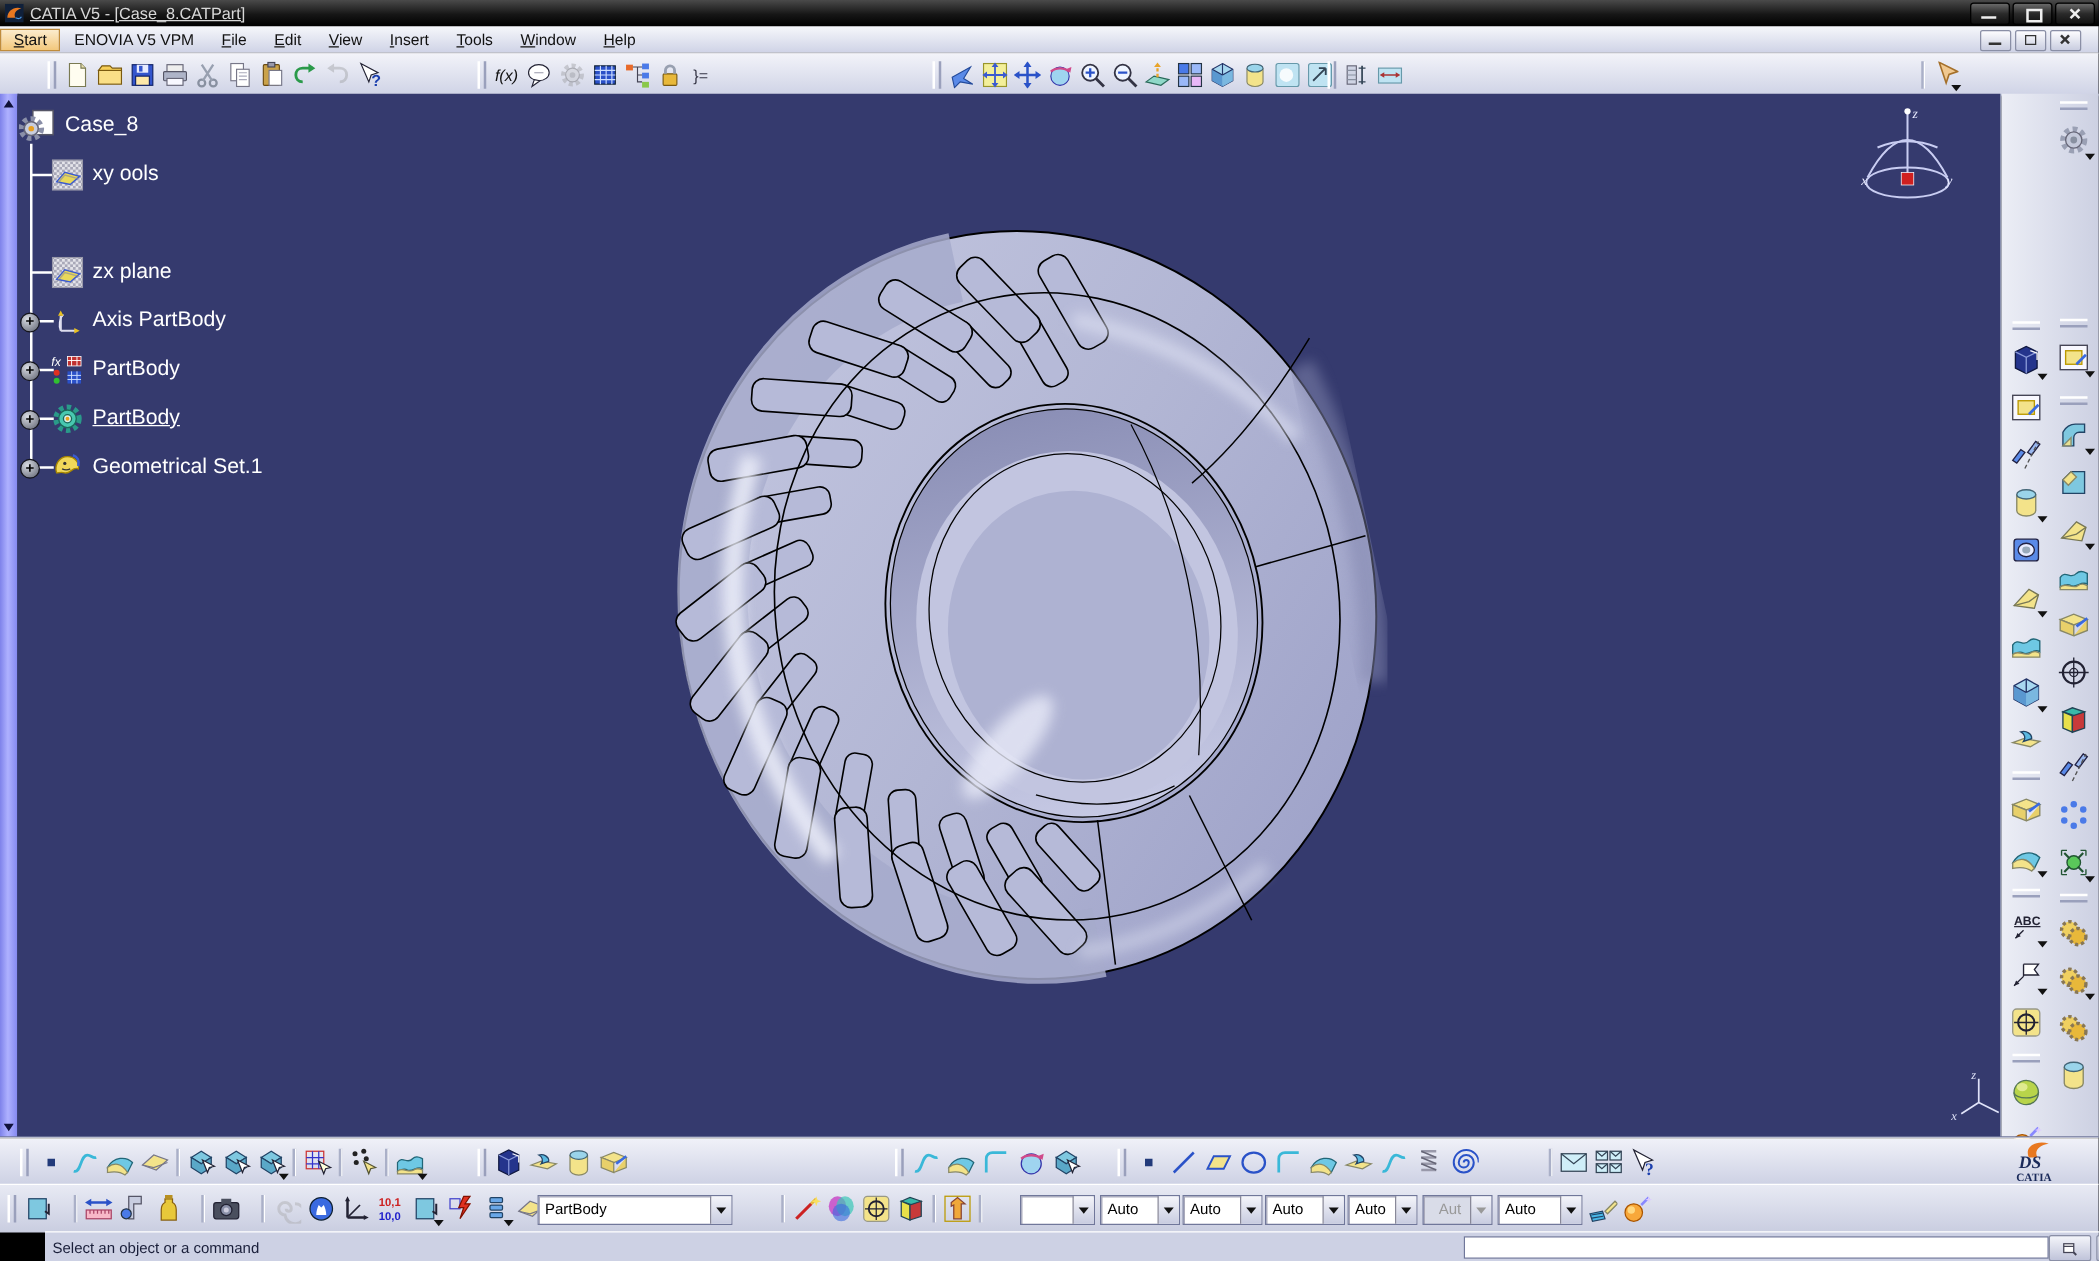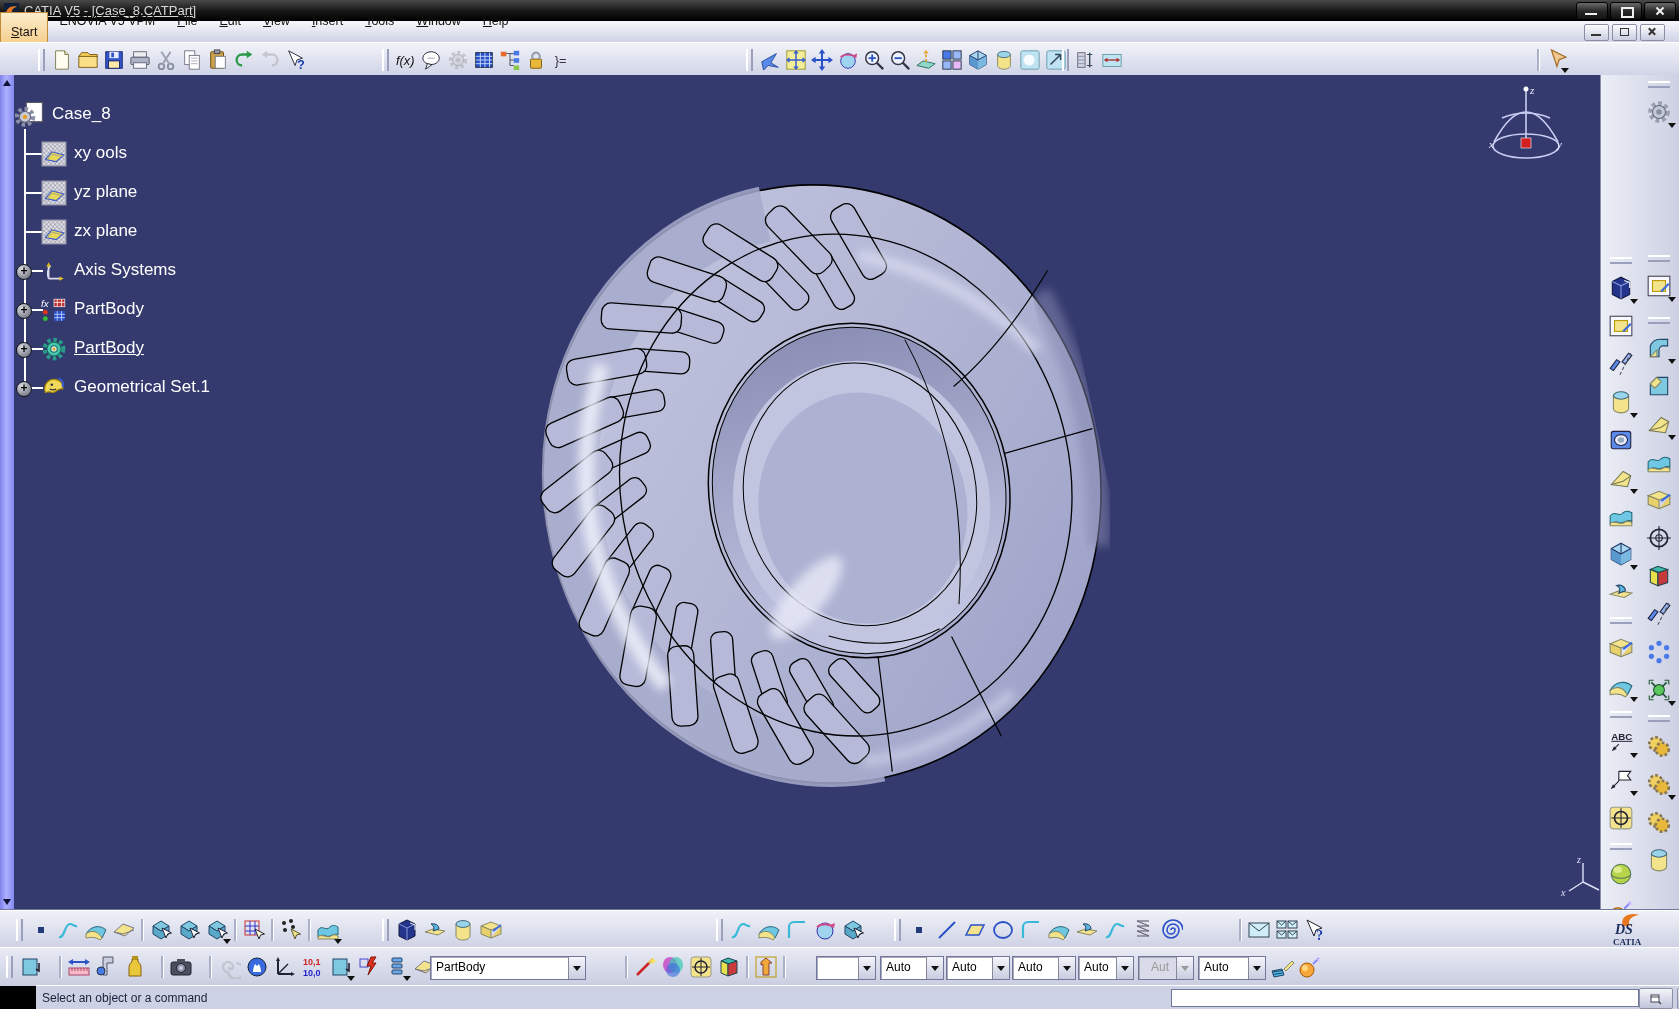--- a/index.html
+++ b/index.html
@@ -16,21 +16,21 @@
   .wb i{position:absolute;background:#eee;}
   .wb.min i{left:8px;top:10px;width:12px;height:2px;}
   .wb.res i{left:10px;top:4px;width:9px;height:7px;background:none;border:2px solid #eee;}
   .wb.cls i{left:14px;top:3px;width:2px;height:10px;transform:rotate(45deg);}
   .wb.cls i+i{transform:rotate(-45deg);}
   
   .menubar{position:absolute;left:0;top:21px;width:1679px;height:21px;
     background:linear-gradient(#f6f7fb,#cfd3e6);border-bottom:1px solid #9aa0bc;
     display:flex;align-items:center;font-size:12.5px;color:#111;}
   .mi{padding:2px 11px;cursor:default;white-space:nowrap;}
-  .mi.active{background:linear-gradient(#fceccd,#f3c87c);border:1px solid #c08c3c;padding:12px 10px;}
+  .mi.active{background:linear-gradient(#fceccd,#f3c87c);border:1px solid #c08c3c;padding:1px 10px;}
   .mdibtns{position:absolute;right:14px;top:3px;display:flex;gap:3px;}
   .mdib{width:23px;height:15px;border:1px solid #8a8fa6;border-radius:2px;
     background:linear-gradient(#fdfdff,#c9cde0);position:relative;}
   .mdib i{position:absolute;background:#333;}
   .mdib.min i{left:6px;top:9px;width:10px;height:2px;}
   .mdib.res i{left:7px;top:3px;width:7px;height:6px;background:none;border:1.5px solid #333;}
   .mdib.cls i{left:10px;top:2px;width:2px;height:9px;transform:rotate(45deg);}
   .mdib.cls i+i{transform:rotate(-45deg);}
   
   .toptb{position:absolute;left:0;top:42px;width:1679px;height:33px;
@@ -80,21 +80,21 @@
     background:linear-gradient(to right,#7e82ea,#aeb1ff 45%,#8488f0);border-right:1px solid #444a8a;}
   .lsarrow{position:absolute;left:3px;width:0;height:0;}
   .lsarrow.up{top:5px;border-left:4px solid transparent;border-right:4px solid transparent;
     border-bottom:6px solid #10123a;}
   .lsarrow.dn{bottom:5px;border-left:4px solid transparent;border-right:4px solid transparent;
     border-top:6px solid #10123a;}
   .viewport{position:absolute;left:14px;top:75px;width:1586px;height:835px;
     background:#353a6e;overflow:hidden;}
   .tire{position:absolute;left:521px;top:97px;width:575px;height:640px;}
   
-  .spec-tree{position:absolute;left:0;top:14px;width:300px;height:400px;padding-left:16px;}
+  .spec-tree{position:absolute;left:0;top:0;width:300px;height:400px;padding-left:16px;}
   .tvline{position:absolute;left:10px;top:40px;width:2px;height:262px;background:#fff;}
   .trow{position:absolute;left:0;height:39px;width:280px;}
   .trow .tick{position:absolute;left:10px;top:18px;width:19px;height:2px;background:#fff;}
   .trow .exp{position:absolute;left:2px;top:12px;width:14px;height:14px;border-radius:50%;
     background:radial-gradient(circle at 35% 30%,#d8dbe2,#5e6270);border:1px solid #15151c;
     color:#000;font:bold 12px/13px "Liberation Sans",sans-serif;text-align:center;}
   .trow .ticon{position:absolute;left:27px;top:6px;width:26px;height:26px;}
   .trow .ticon svg{width:100%;height:100%;}
   .trow.root .ticon{left:1px;top:4px;width:30px;height:29px;}
   .trow .tlabel{position:absolute;left:60px;top:8px;font-size:17px;color:#fff;white-space:nowrap;}
@@ -884,41 +884,34 @@
             </svg></span>
           <span class="tlabel">Case_8</span>
         </div>
         <div class="trow" style="top: 46px;">
           <i class="tick"></i>
           <span class="ticon"><svg viewBox="0 0 24 24" preserveAspectRatio="none">
               <use href="#s-tplane"></use>
             </svg></span>
           <span class="tlabel">xy ools</span>
         </div>
-        <div class="trow" style="top: 85px;">
-          <i class="tick"></i>
-          <span class="ticon"><svg viewBox="0 0 24 24" preserveAspectRatio="none">
-              <use href="#s-tplane"></use>
-            </svg></span>
-          <span class="tlabel">yz plane</span>
-        </div>
         <div class="trow" style="top: 124px;">
           <i class="tick"></i>
           <span class="ticon"><svg viewBox="0 0 24 24" preserveAspectRatio="none">
               <use href="#s-tplane"></use>
             </svg></span>
           <span class="tlabel">zx plane</span>
         </div>
         <div class="trow" style="top: 163px;">
           <i class="tick"></i>
           <span class="exp">+</span>
           <span class="ticon"><svg viewBox="0 0 24 24" preserveAspectRatio="none">
               <use href="#s-taxes"></use>
             </svg></span>
-          <span class="tlabel">Axis Systems</span>
+          <span class="tlabel">Axis PartBody</span>
         </div>
         <div class="trow" style="top: 202px;">
           <i class="tick"></i>
           <span class="exp">+</span>
           <span class="ticon"><svg viewBox="0 0 24 24" preserveAspectRatio="none">
               <use href="#s-trel"></use>
             </svg></span>
           <span class="tlabel">PartBody</span>
         </div>
         <div class="trow" style="top: 241px;">

